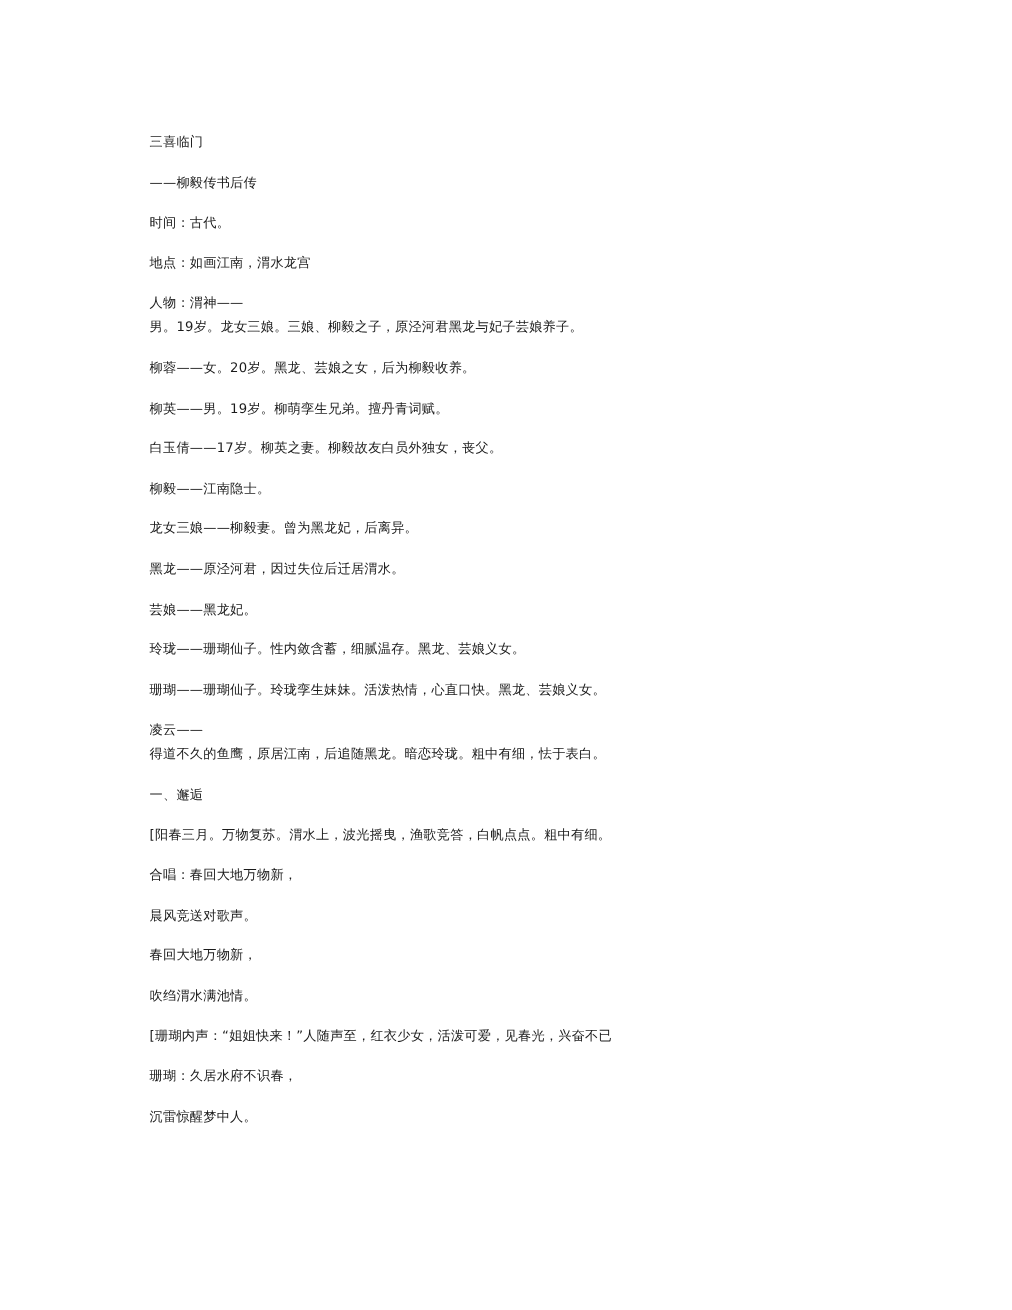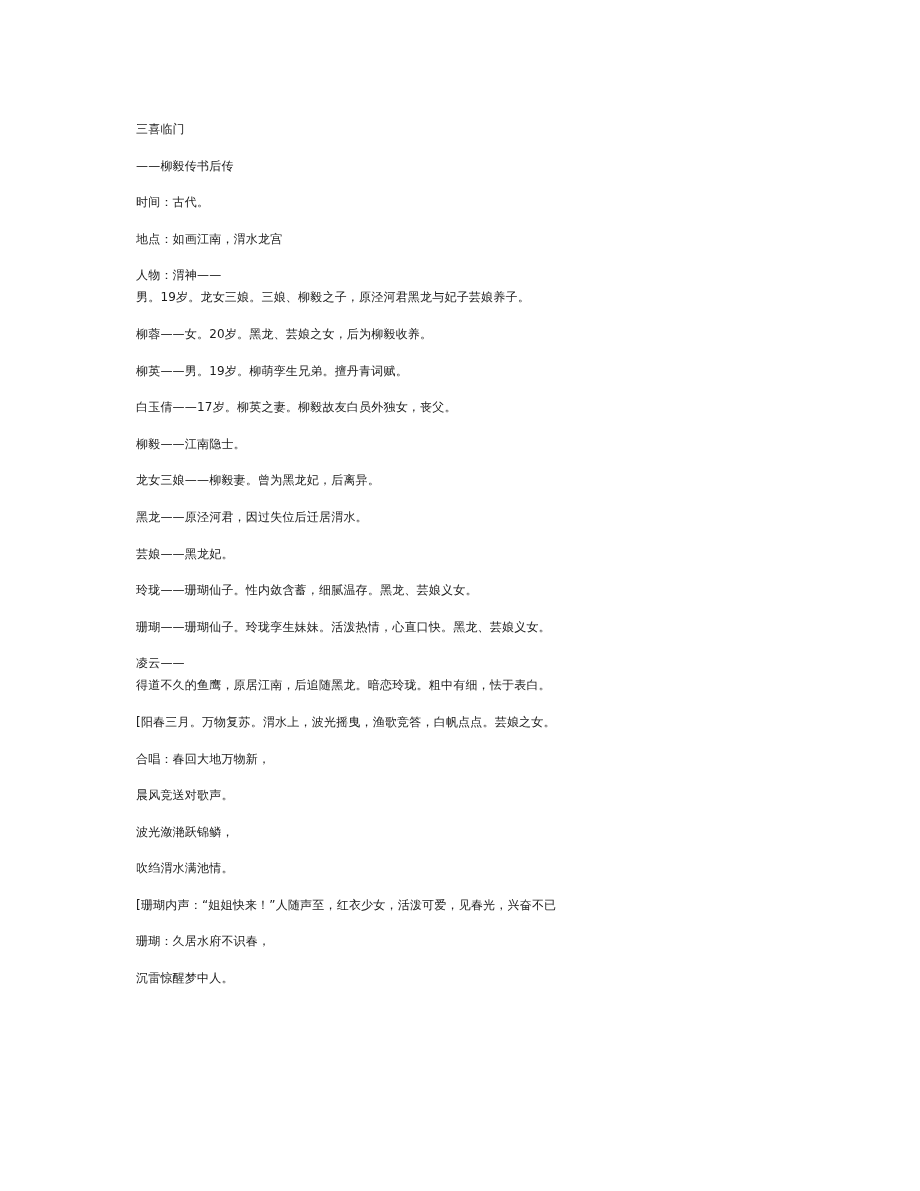--- a/index.html
+++ b/index.html
@@ -28,21 +28,22 @@
   <p class="p">柳毅——江南隐士。</p>
   <p class="p">龙女三娘——柳毅妻。曾为黑龙妃，后离异。</p>
   <p class="p">黑龙——原泾河君，因过失位后迁居渭水。</p>
   <p class="p">芸娘——黑龙妃。</p>
   <p class="p">玲珑——珊瑚仙子。性内敛含蓄，细腻温存。黑龙、芸娘义女。</p>
   <p class="p">珊瑚——珊瑚仙子。玲珑孪生妹妹。活泼热情，心直口快。黑龙、芸娘义女。</p>
   <p class="p wrap2">
     <span class="line">凌云——</span>
     <span class="line">得道不久的鱼鹰，原居江南，后追随黑龙。暗恋玲珑。粗中有细，怯于表白。</span>
   </p>
-  <p class="p">[阳春三月。万物复苏。渭水上，波光摇曳，渔歌竞答，白帆点点。芸娘之女。</p>
+  <p class="p">一、邂逅</p>
+  <p class="p">[阳春三月。万物复苏。渭水上，波光摇曳，渔歌竞答，白帆点点。粗中有细。</p>
   <p class="p">合唱：春回大地万物新，</p>
   <p class="p">晨风竞送对歌声。</p>
-  <p class="p">波光潋滟跃锦鳞，</p>
+  <p class="p">春回大地万物新，</p>
   <p class="p">吹绉渭水满池情。</p>
   <p class="p">[珊瑚内声：“姐姐快来！”人随声至，红衣少女，活泼可爱，见春光，兴奋不已</p>
   <p class="p">珊瑚：久居水府不识春，</p>
   <p class="p">沉雷惊醒梦中人。</p>
 </div>
 
 </body></html>

